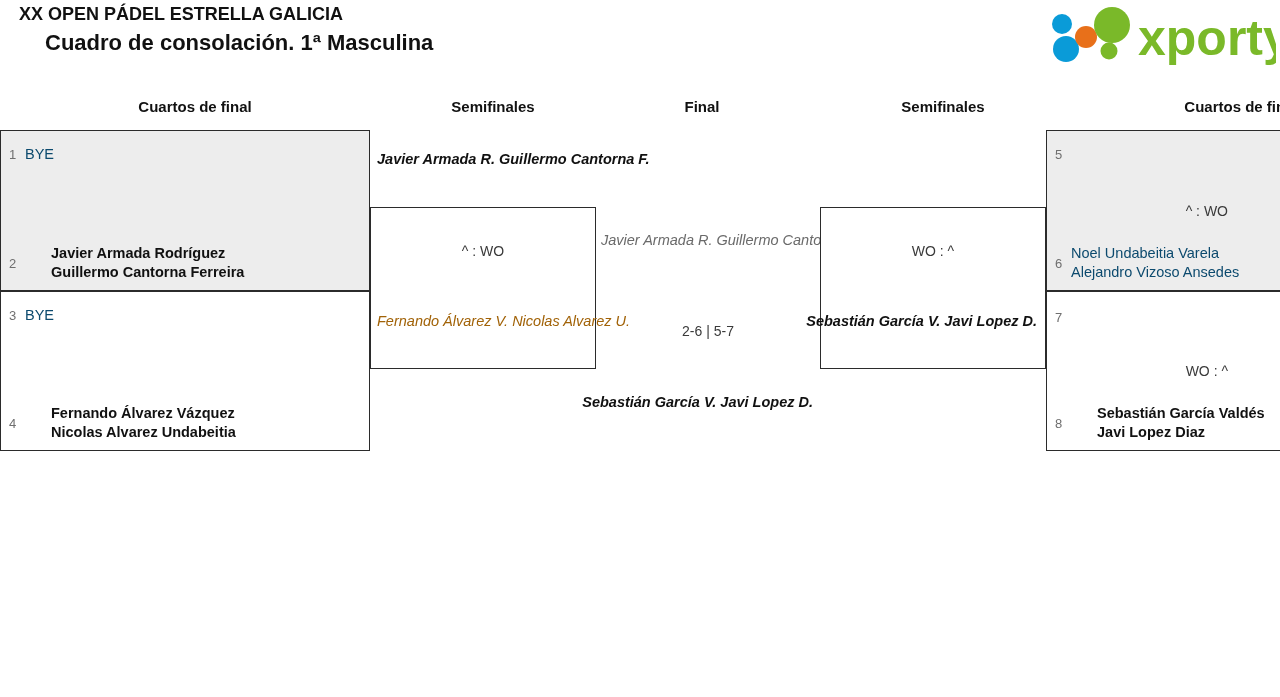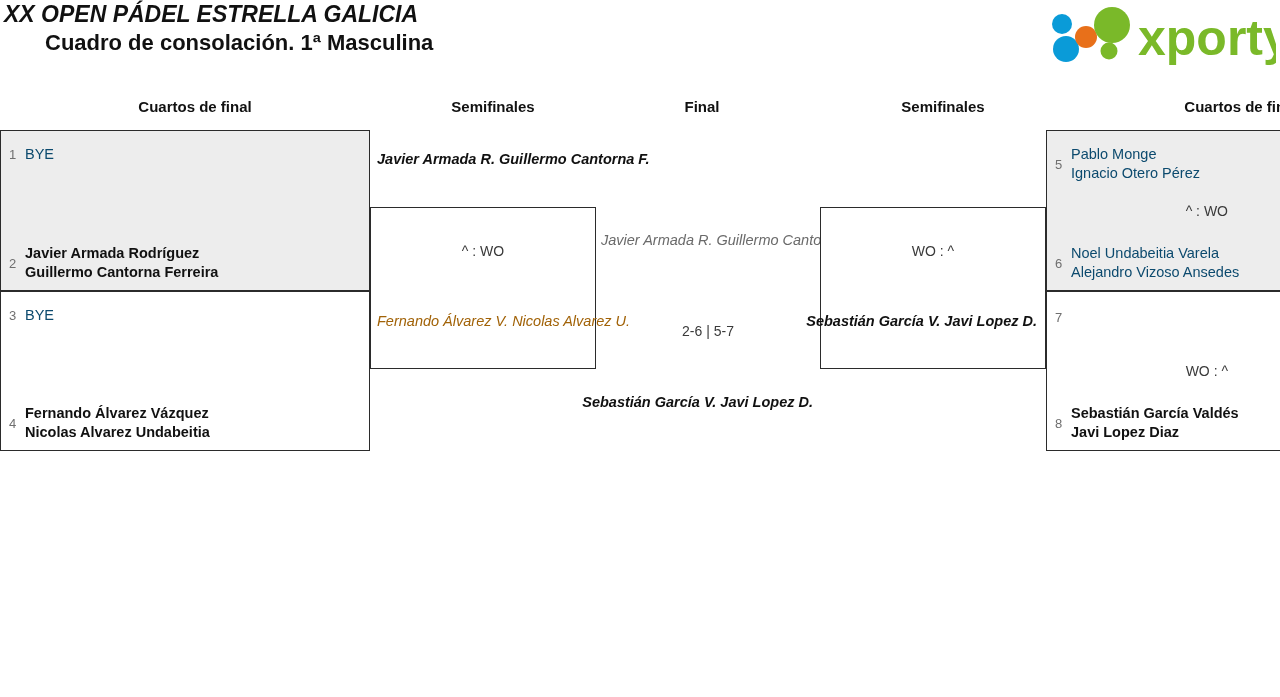--- a/index.html
+++ b/index.html
@@ -8,22 +8,22 @@
     width: 1280px; height: 697px;
     background: #ffffff;
     font-family: "Liberation Sans", sans-serif;
     overflow: hidden;
   }
   #root { position: relative; width: 1280px; height: 697px; }
 
   
   .title-block { position: absolute; left: 0; top: 0; }
   .title-line1 {
-    font-size: 23px; font-weight: bold; color: #111111;
-    line-height: 29px; white-space: nowrap; padding-left: 4px; font-style: italic;
+    font-size: 18px; font-weight: bold; color: #111111;
+    line-height: 29px; white-space: nowrap; padding-left: 19px;
   }
   .title-line2 {
     font-size: 22px; font-weight: bold; color: #111111;
     line-height: 28px; white-space: nowrap; padding-left: 1px; margin-left: 44px;
   }
 
   .logo { position: absolute; left: 1046px; top: 6px; width: 230px; height: 60px; }
   .logo svg { display: block; }
 
   
@@ -47,21 +47,21 @@
     font-size: 14.5px; line-height: 19px;
   }
   .slot.left  { left: 8px; }
 
   .seed {
     font-size: 13px; color: #6f6f6f;
     width: 16px; flex: 0 0 16px; text-align: left;
   }
 
   .names { white-space: nowrap; color: #0c4a6e; }
-  .names.win { color: #111111; font-weight: bold; }
+  .names.win { color: #111111; font-weight: bold; margin-left: 26px; }
   .names .n2 { display: block; }
 
   .score {
     position: absolute;
     font-size: 14px; color: #3a3a3a; white-space: nowrap;
   }
   .score.c { left: 0; right: 0; text-align: center; }
   .score.r { right: 9px; text-align: right; }
 
   
@@ -164,24 +164,20 @@
     <span class="n2"></span>
   </div>
   <div class="free" style="right:243px; top:312px; color:#111111; font-weight:bold; text-align:right;">
     <span>Sebastián García V.</span>
     <span class="n2">Javi Lopez D.</span>
   </div>
 
   <div class="box shaded" style="left:1046px; top:130px; width:370px; height:161px;">
     <div class="slot left" style="top:14px;">
       <span class="seed">5</span>
-      <span class="names">
-        <span>Pablo Monge</span>
-        <span class="n2">Ignacio Otero Pérez</span>
-      </span>
     </div>
     <div class="score r" style="top:72px; right:187px;">^ : WO</div>
     <div class="slot left" style="top:113px;">
       <span class="seed">6</span>
       <span class="names">
         <span>Noel Undabeitia Varela</span>
         <span class="n2">Alejandro Vizoso Ansedes</span>
       </span>
     </div>
   </div>

